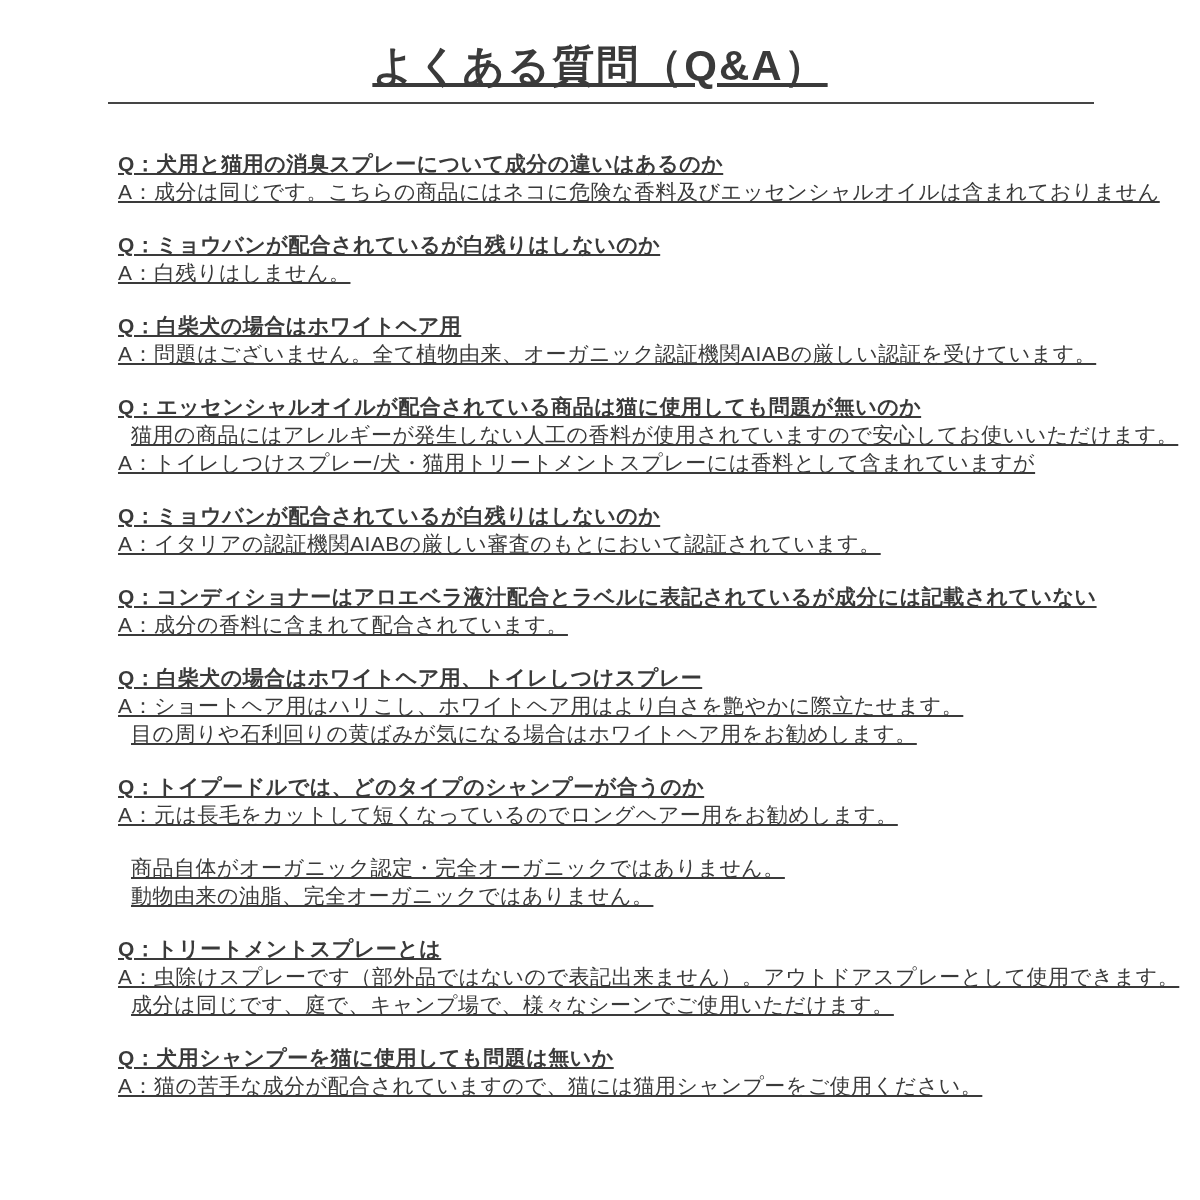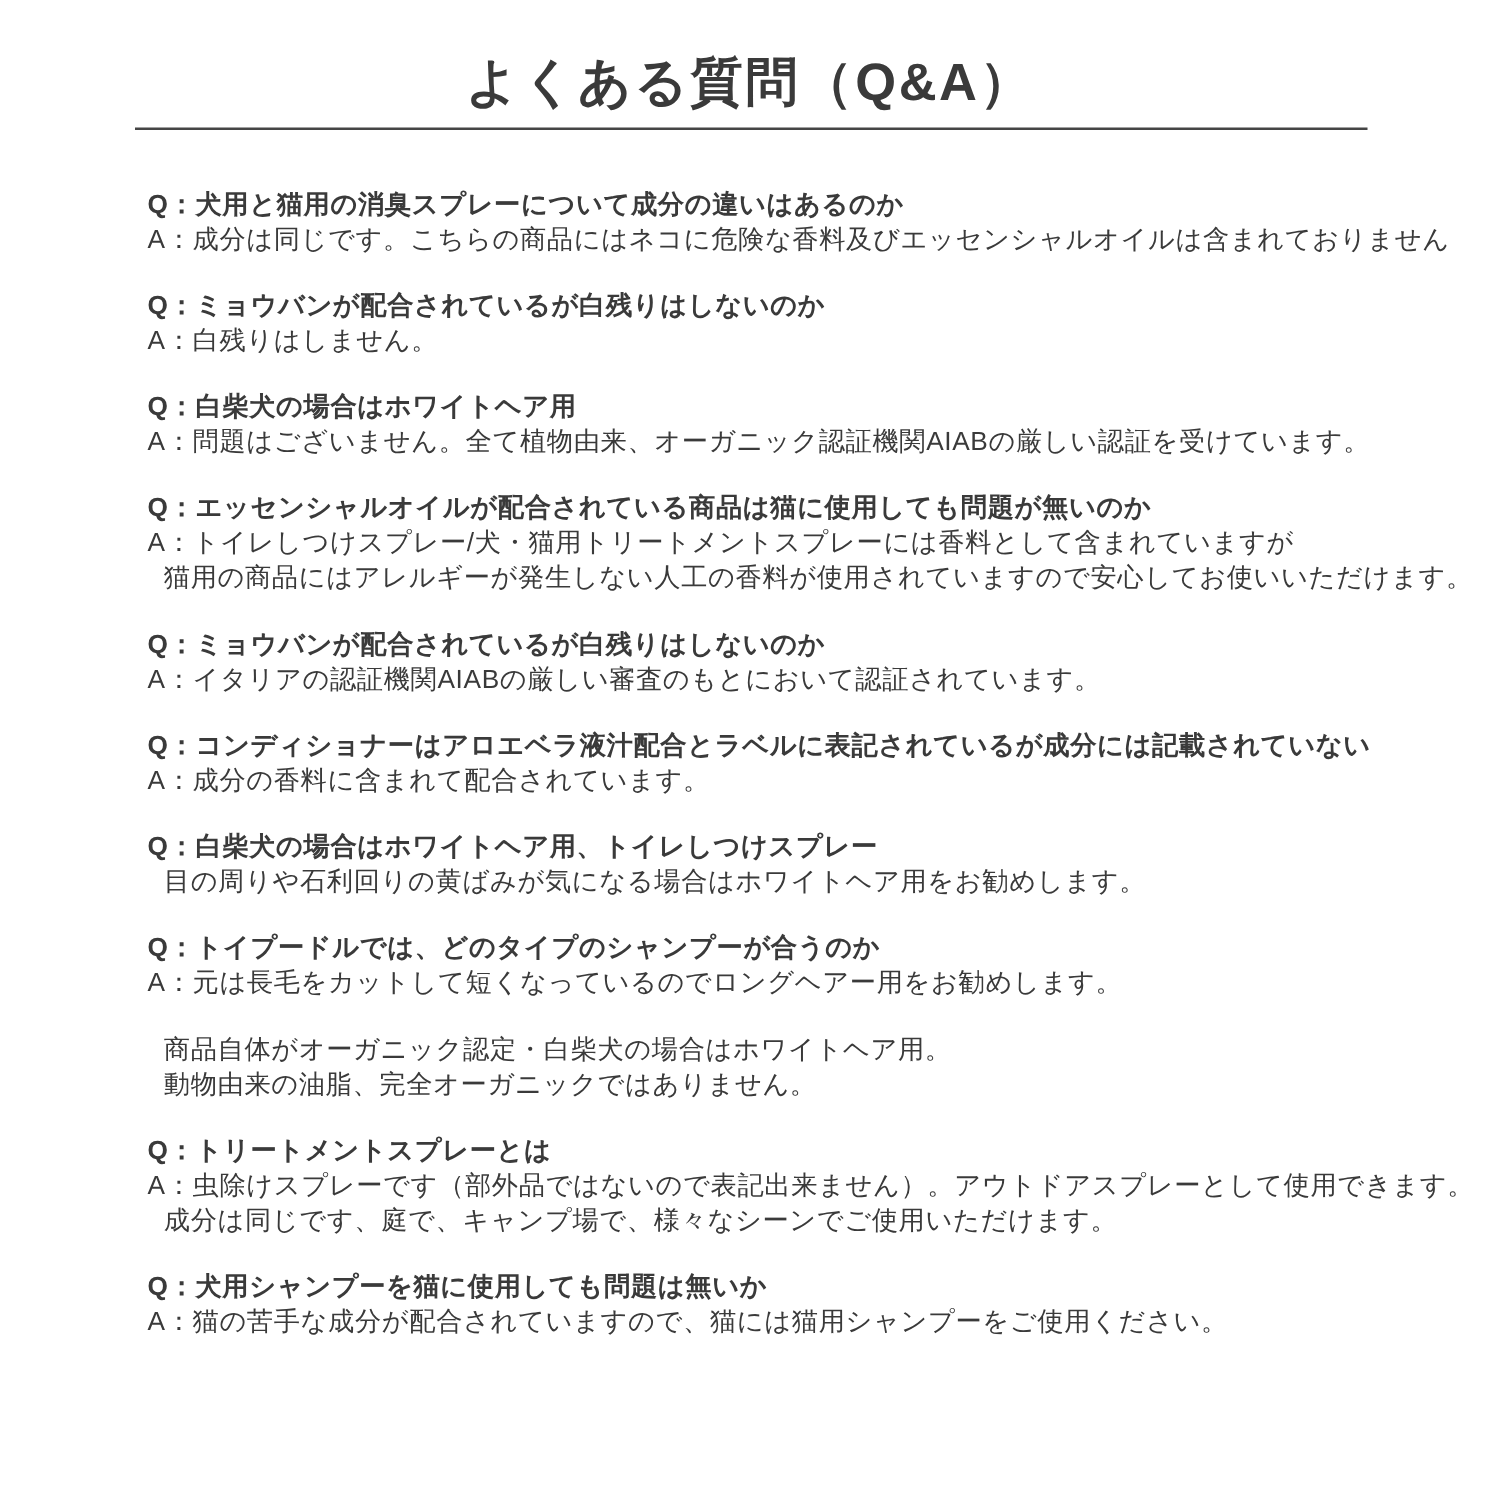--- a/index.html
+++ b/index.html
@@ -9,20 +9,21 @@
     background: #ffffff;
     overflow: hidden;
     font-family: "Liberation Sans", "DejaVu Sans", sans-serif;
     color: #3a3a3a;
   }
   .page {
     width: 1200px;
     height: 862px;
     background: #ffffff;
     position: relative;
+    text-decoration: underline;
   }
   .page-title {
     padding-top: 42px;
     text-align: center;
     font-size: 42px;
     font-weight: 700;
     letter-spacing: 2px;
     color: #3a3a3a;
     line-height: 1.15;
   }
@@ -75,46 +76,47 @@
       <p class="qa-line a">A：白残りはしません。</p>
     </section>
 
     <section class="qa-block">
       <p class="qa-line q">Q：白柴犬の場合はホワイトヘア用</p>
       <p class="qa-line a">A：問題はございません。全て植物由来、オーガニック認証機関AIABの厳しい認証を受けています。</p>
     </section>
 
     <section class="qa-block">
       <p class="qa-line q">Q：エッセンシャルオイルが配合されている商品は猫に使用しても問題が無いのか</p>
+      <p class="qa-line a cont">猫用の商品にはアレルギーが発生しない人工の香料が使用されていますので安心してお使いいただけます。</p>
       <p class="qa-line a">A：トイレしつけスプレー/犬・猫用トリートメントスプレーには香料として含まれていますが</p>
-      <p class="qa-line a cont">猫用の商品にはアレルギーが発生しない人工の香料が使用されていますので安心してお使いいただけます。</p>
     </section>
 
     <section class="qa-block">
       <p class="qa-line q">Q：ミョウバンが配合されているが白残りはしないのか</p>
       <p class="qa-line a">A：イタリアの認証機関AIABの厳しい審査のもとにおいて認証されています。</p>
     </section>
 
     <section class="qa-block">
       <p class="qa-line q">Q：コンディショナーはアロエベラ液汁配合とラベルに表記されているが成分には記載されていない</p>
       <p class="qa-line a">A：成分の香料に含まれて配合されています。</p>
     </section>
 
     <section class="qa-block">
       <p class="qa-line q">Q：白柴犬の場合はホワイトヘア用、トイレしつけスプレー</p>
+      <p class="qa-line a">A：ショートヘア用はハリこし、ホワイトヘア用はより白さを艶やかに際立たせます。</p>
       <p class="qa-line a cont">目の周りや石利回りの黄ばみが気になる場合はホワイトヘア用をお勧めします。</p>
     </section>
 
     <section class="qa-block">
       <p class="qa-line q">Q：トイプードルでは、どのタイプのシャンプーが合うのか</p>
       <p class="qa-line a">A：元は長毛をカットして短くなっているのでロングヘアー用をお勧めします。</p>
     </section>
 
     <section class="qa-block">
-      <p class="qa-line a cont">商品自体がオーガニック認定・白柴犬の場合はホワイトヘア用。</p>
+      <p class="qa-line a cont">商品自体がオーガニック認定・完全オーガニックではありません。</p>
       <p class="qa-line a cont">動物由来の油脂、完全オーガニックではありません。</p>
     </section>
 
     <section class="qa-block">
       <p class="qa-line q">Q：トリートメントスプレーとは</p>
       <p class="qa-line a">A：虫除けスプレーです（部外品ではないので表記出来ません）。アウトドアスプレーとして使用できます。</p>
       <p class="qa-line a cont">成分は同じです、庭で、キャンプ場で、様々なシーンでご使用いただけます。</p>
     </section>
 
     <section class="qa-block">

